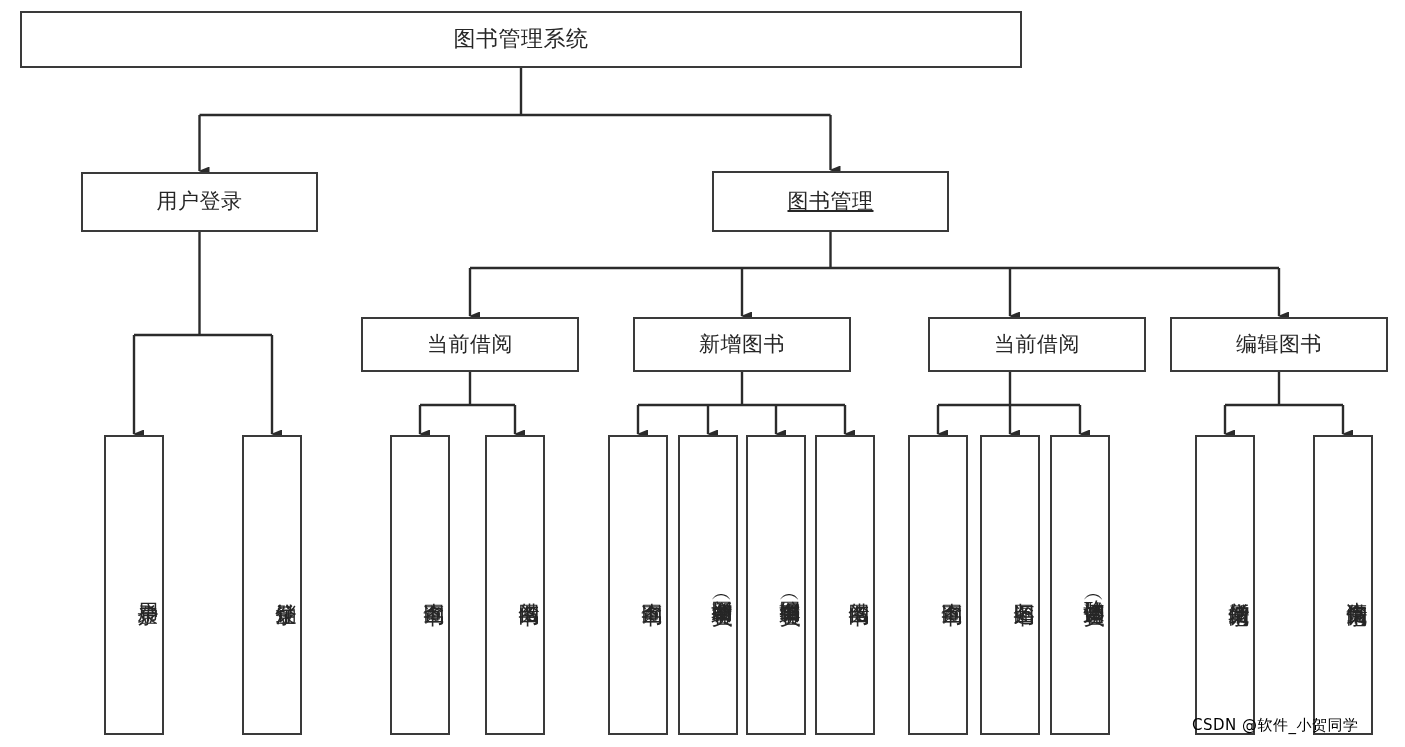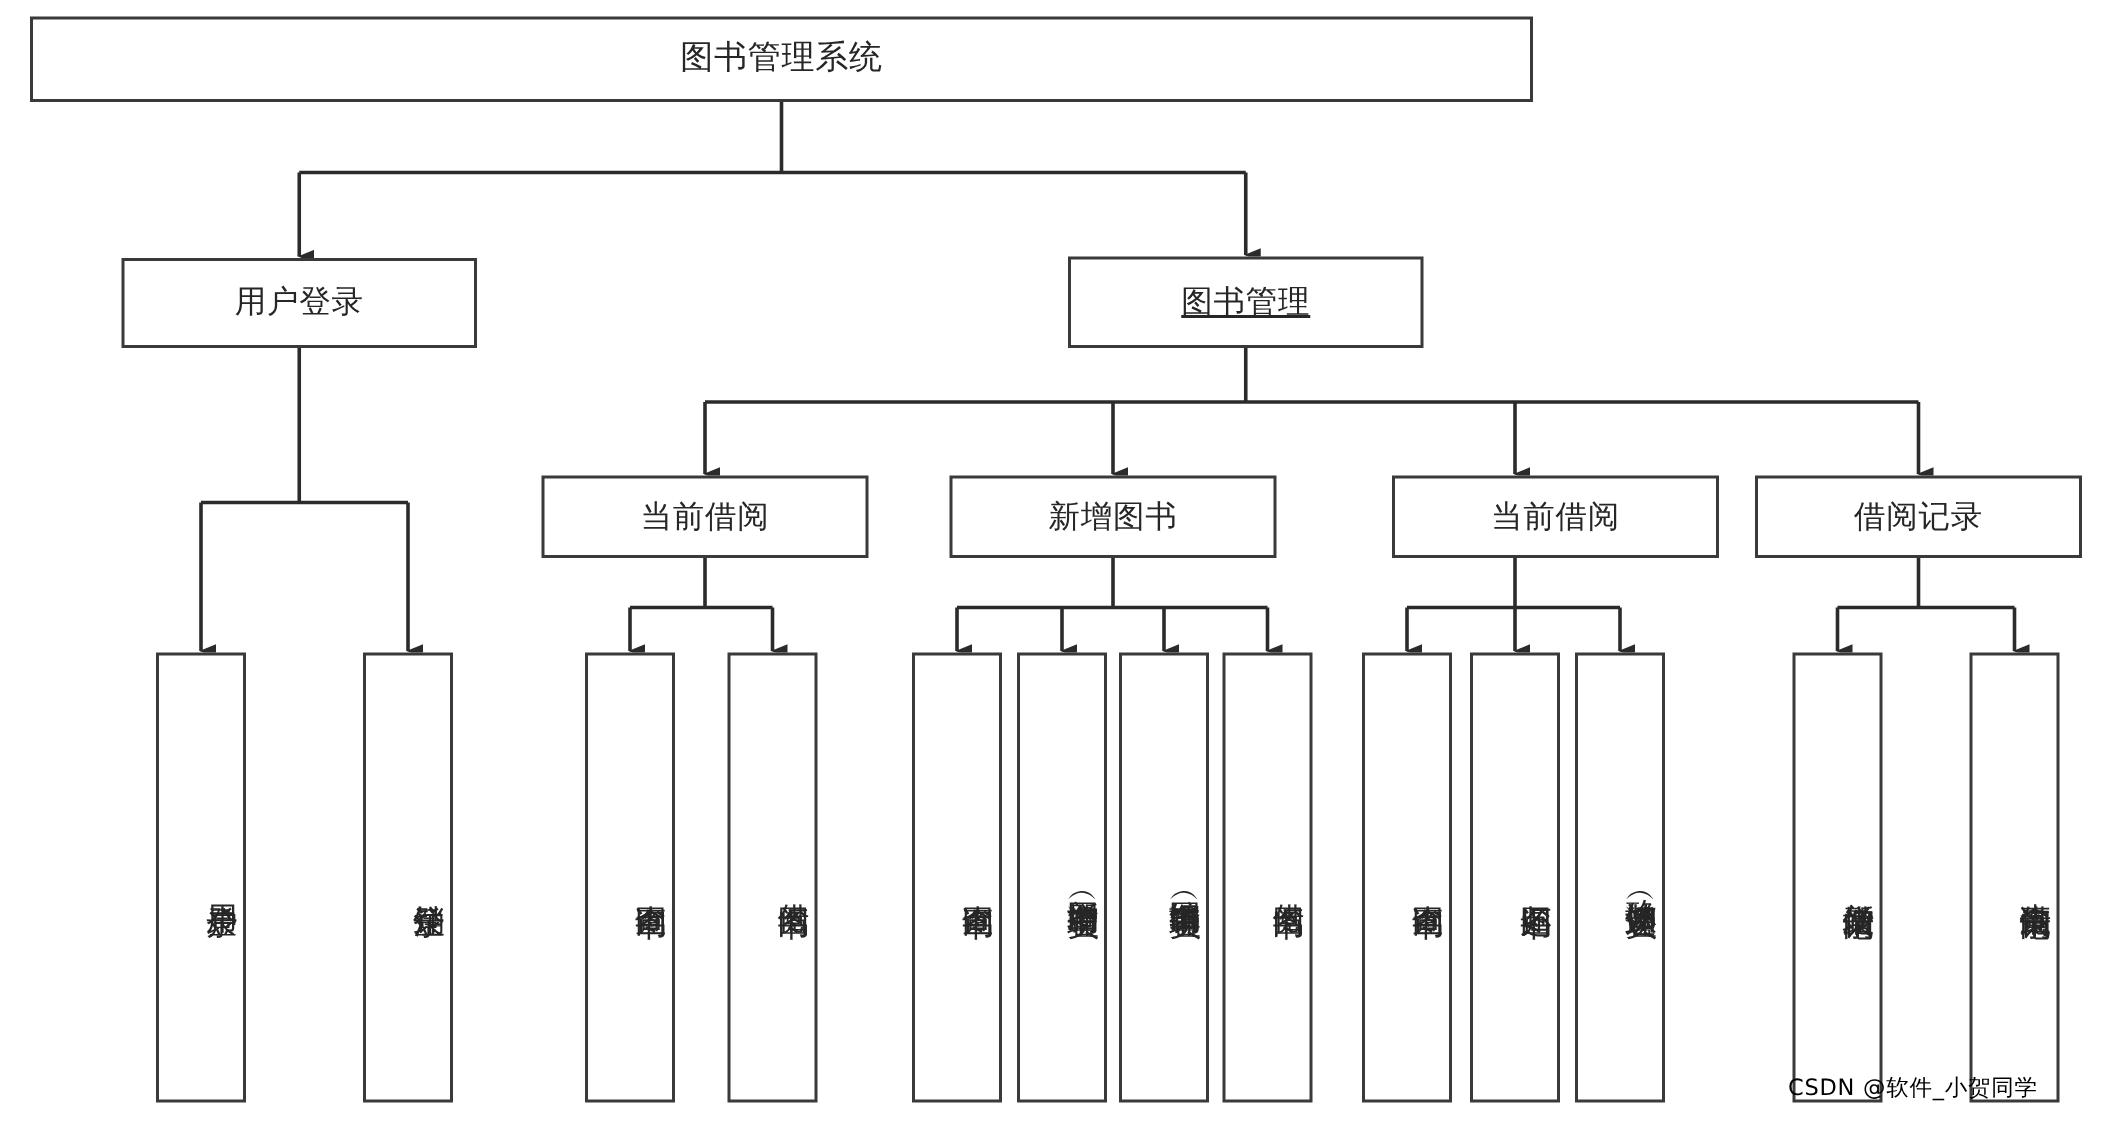--- a/index.html
+++ b/index.html
@@ -129,21 +129,21 @@
       <div class="node node-h" style="left: 361px; top: 317px; width: 218px; height: 55px;">
         <span>当前借阅</span>
       </div>
       <div class="node node-h" style="left: 633px; top: 317px; width: 218px; height: 55px;">
         <span>新增图书</span>
       </div>
       <div class="node node-h" style="left: 901px; top: 317px; width: 218px; height: 55px; margin-left: 27px;">
         <span>当前借阅</span>
       </div>
       <div class="node node-h" style="left: 1170px; top: 317px; width: 218px; height: 55px;">
-        <span>借阅记录</span>
+        <span>编辑图书</span>
       </div>
       <div class="node node-v" style="left: 104px; top: 435px; width: 60px; height: 300px;">
         <span>用户登录</span>
       </div>
       <div class="node node-v" style="left: 242px; top: 435px; width: 60px; height: 300px;">
         <span>注销登录</span>
       </div>
       <div class="node node-v" style="left: 390px; top: 435px; width: 60px; height: 300px;">
         <span>查询图书</span>
       </div>

